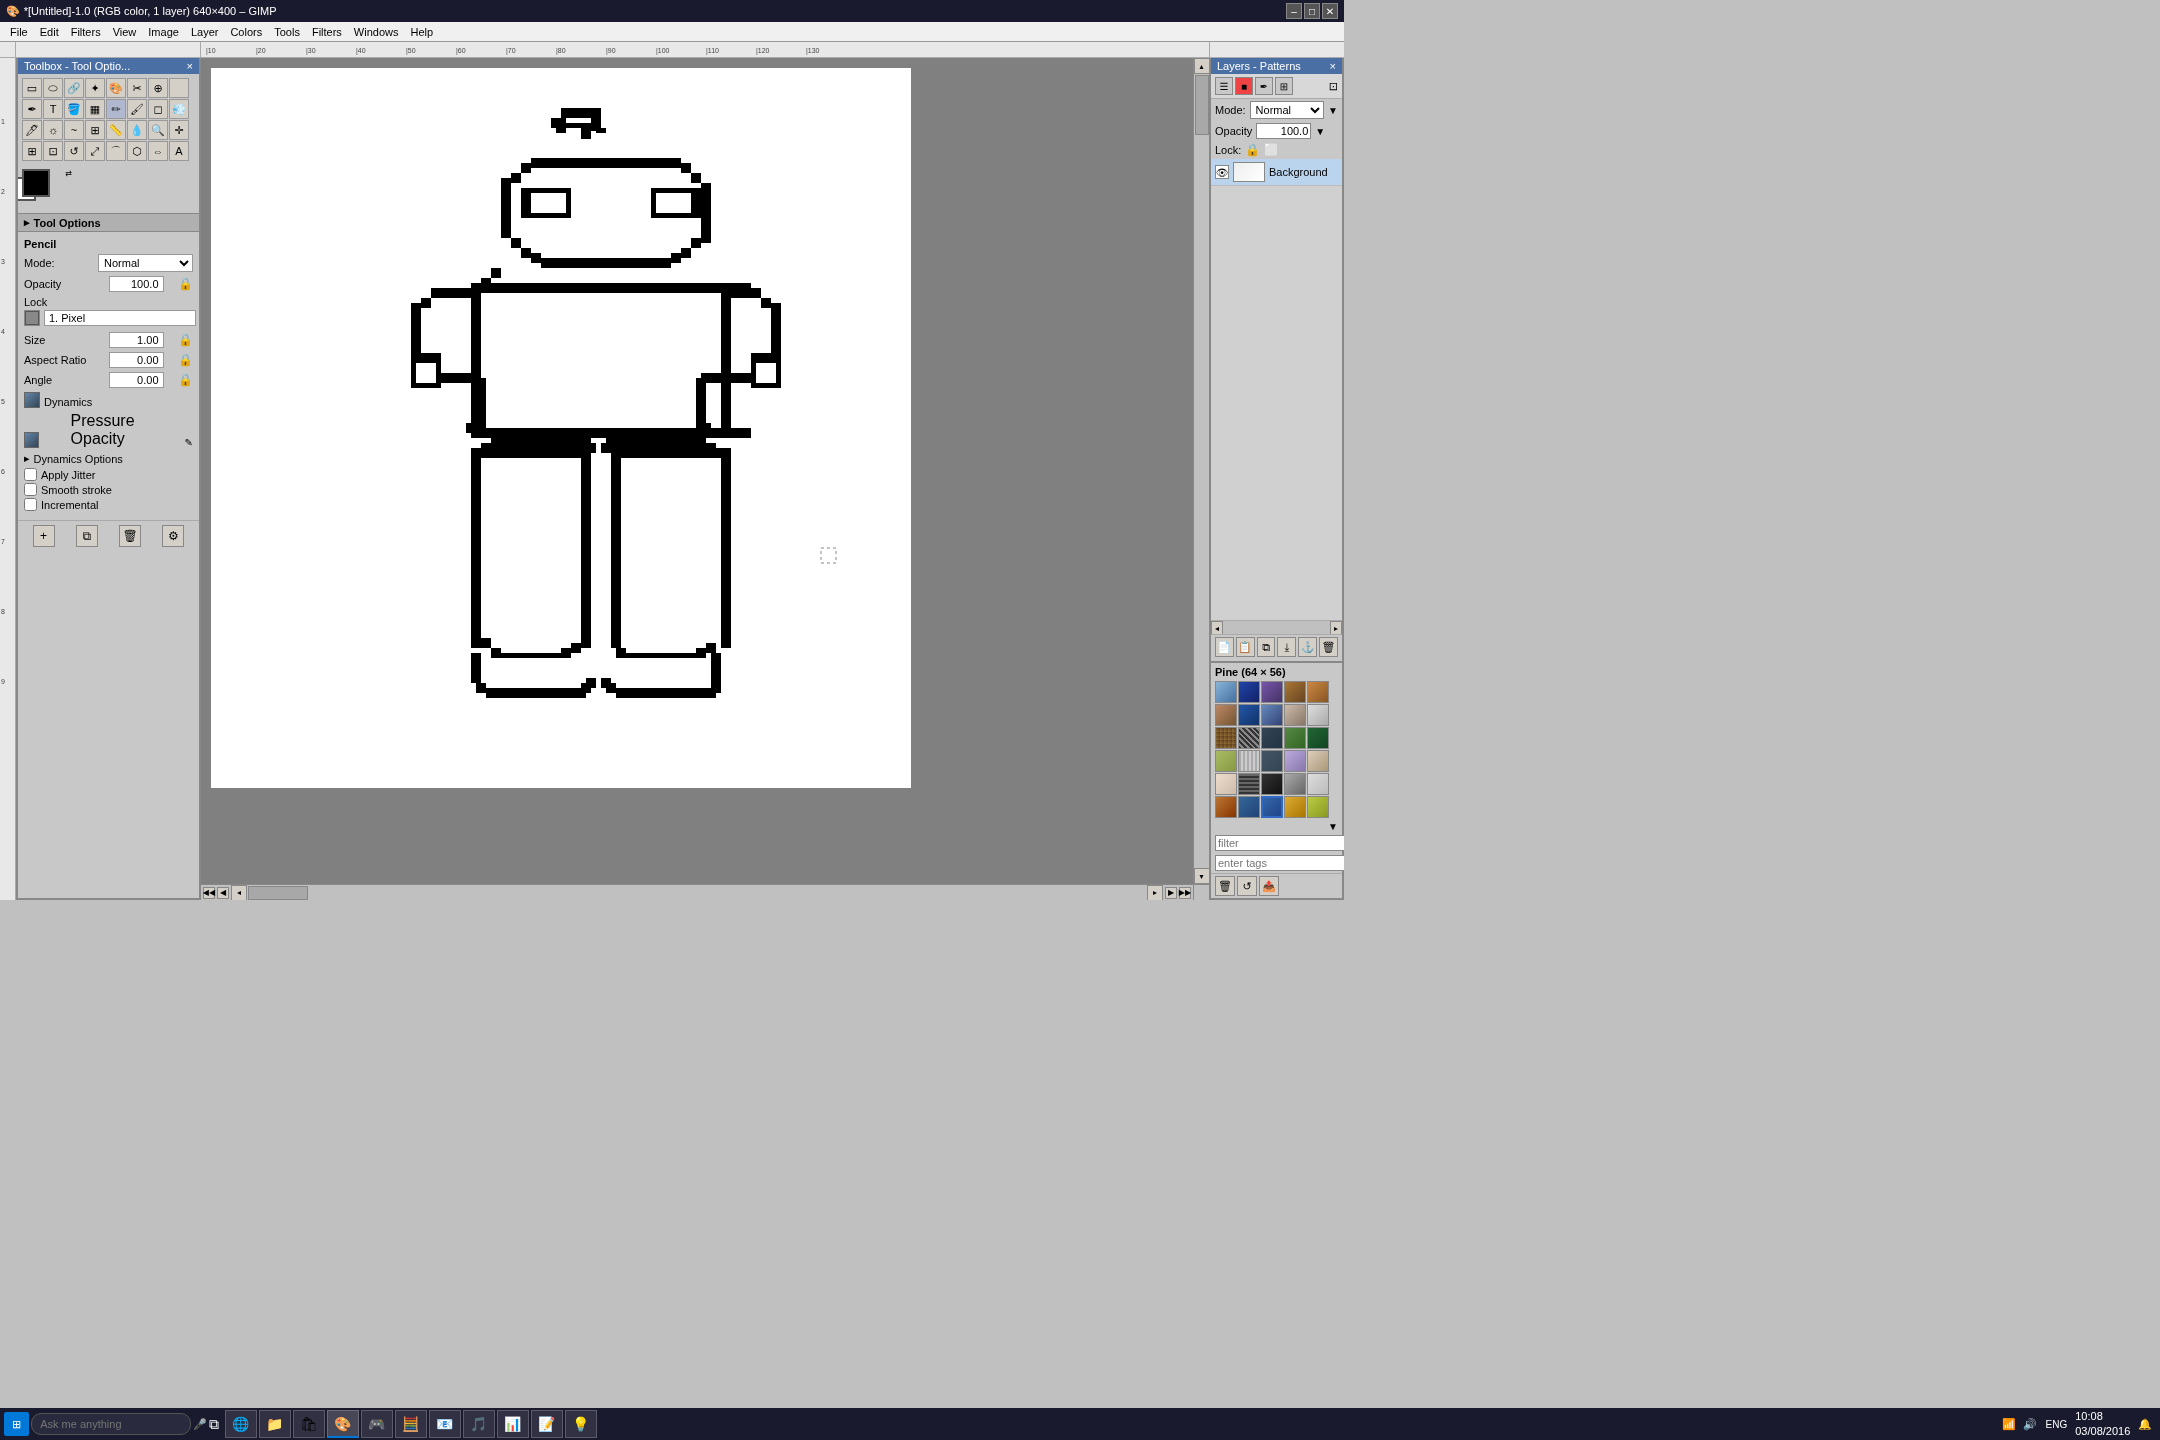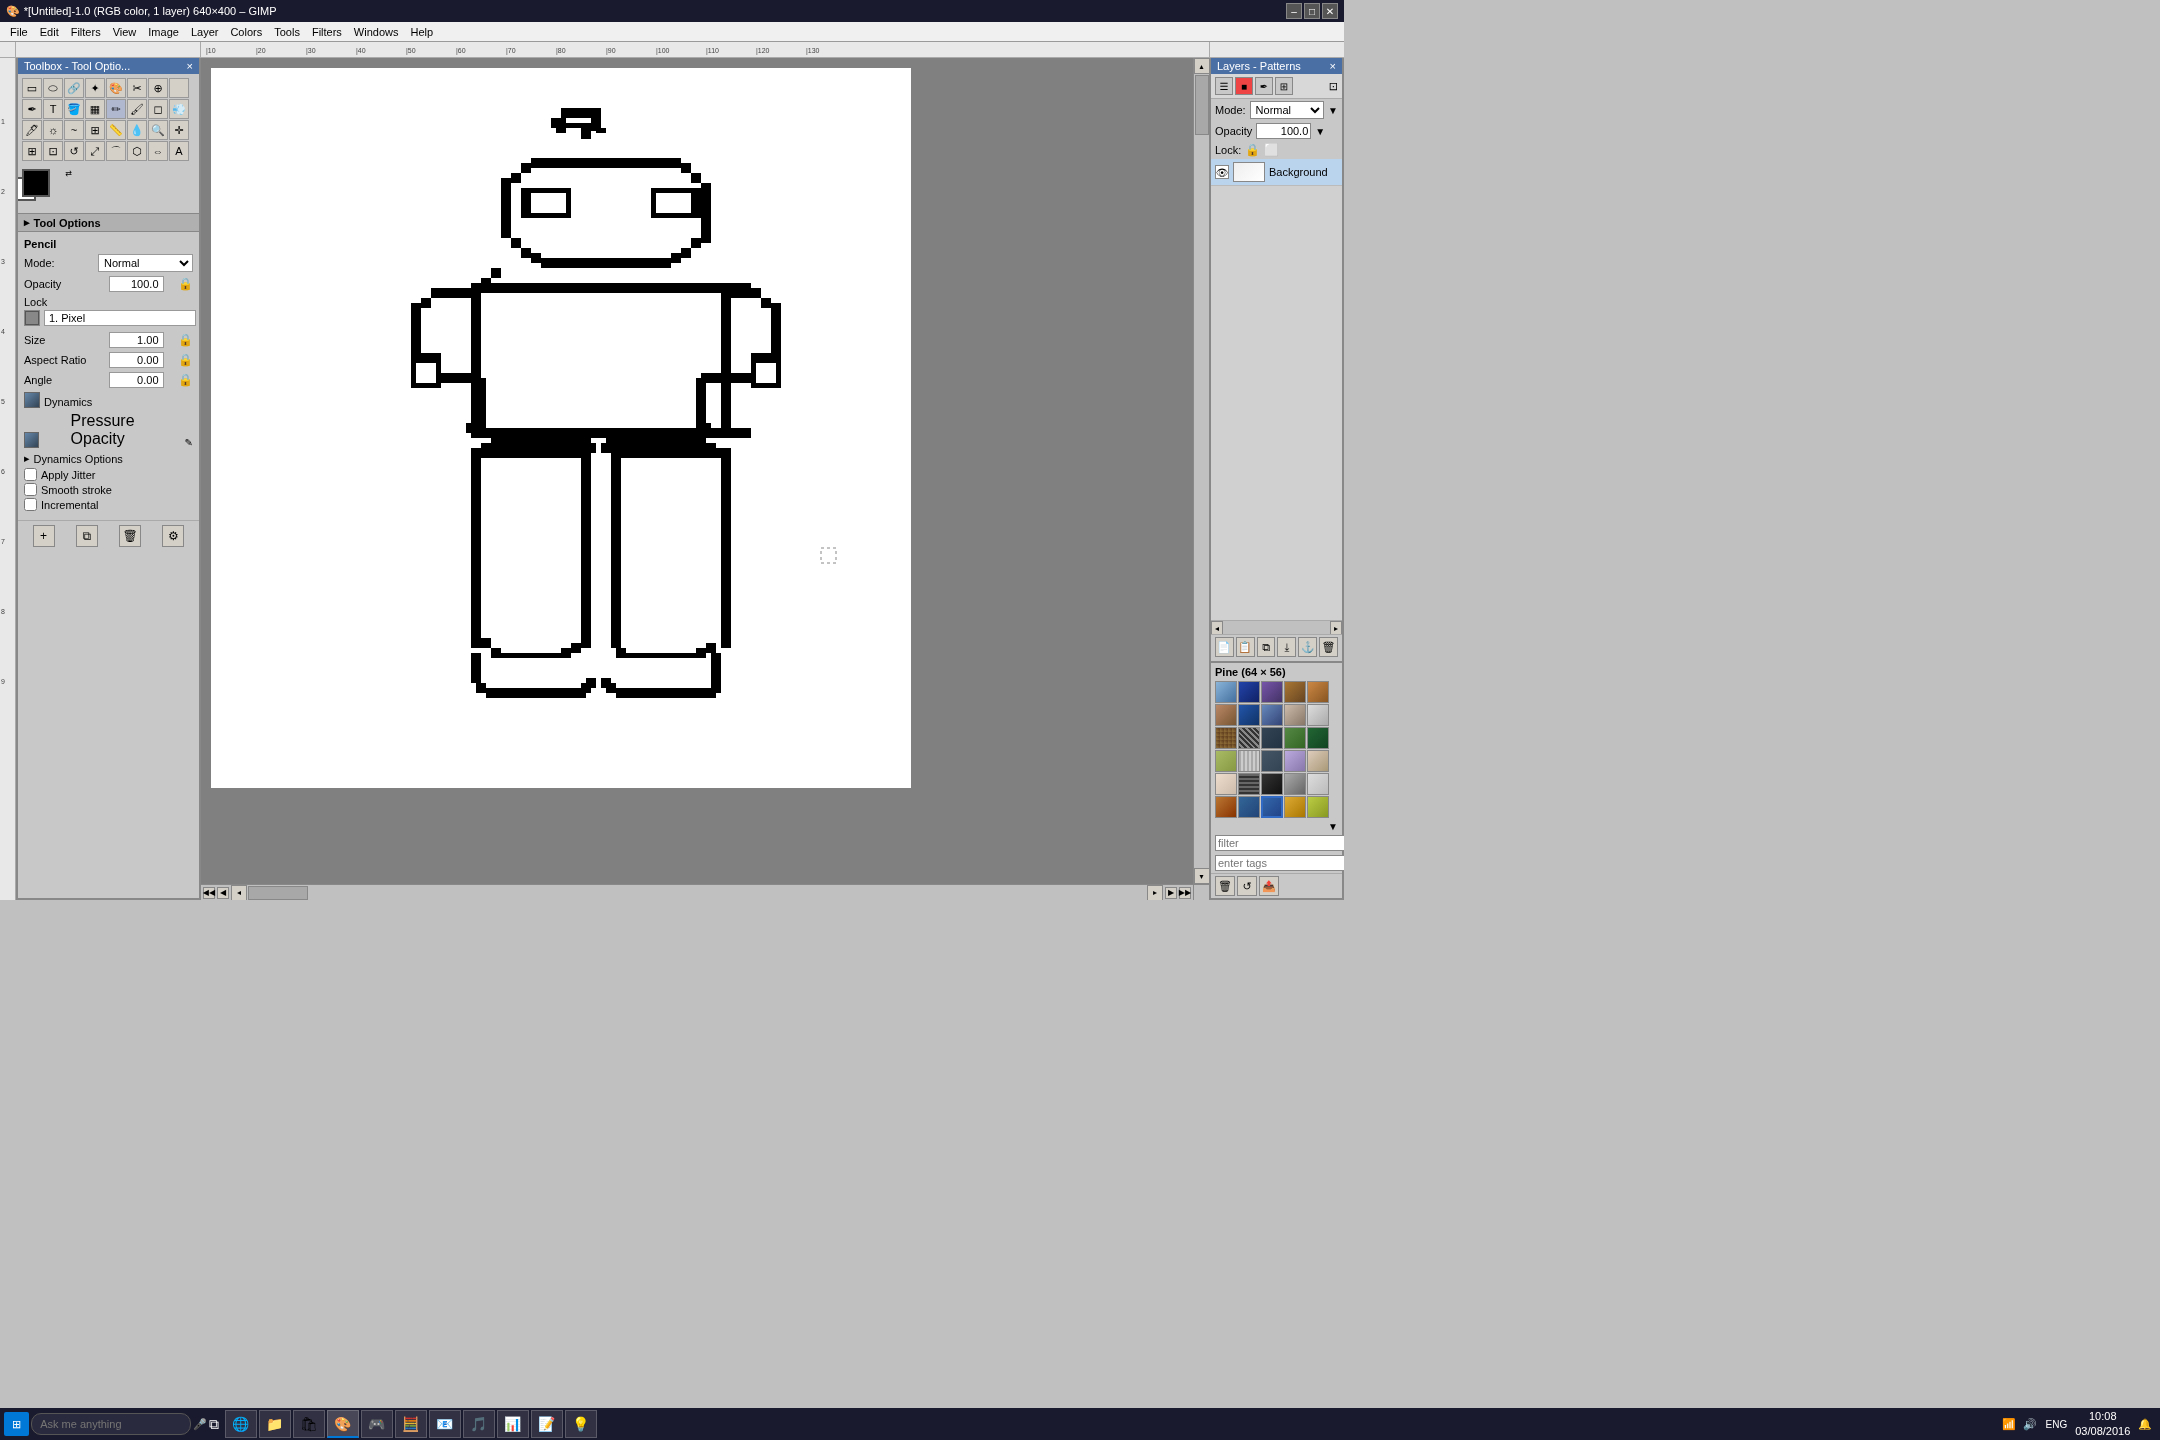--- a/index.html
+++ b/index.html
@@ -584,21 +584,21 @@
     .taskbar-right {
       margin-left: auto;
       display: flex;
       align-items: center;
       gap: 8px;
       color: white;
       font-size: 11px;
       padding-right: 4px;
     }
     .taskbar-clock {
-      text-align: center;
+      text-align: left;
       line-height: 1.4;
     }
 
     
     .canvas-svg {
       position: absolute;
       top: 0; left: 0;
     }
     .v-ruler-num {
       position: absolute;

